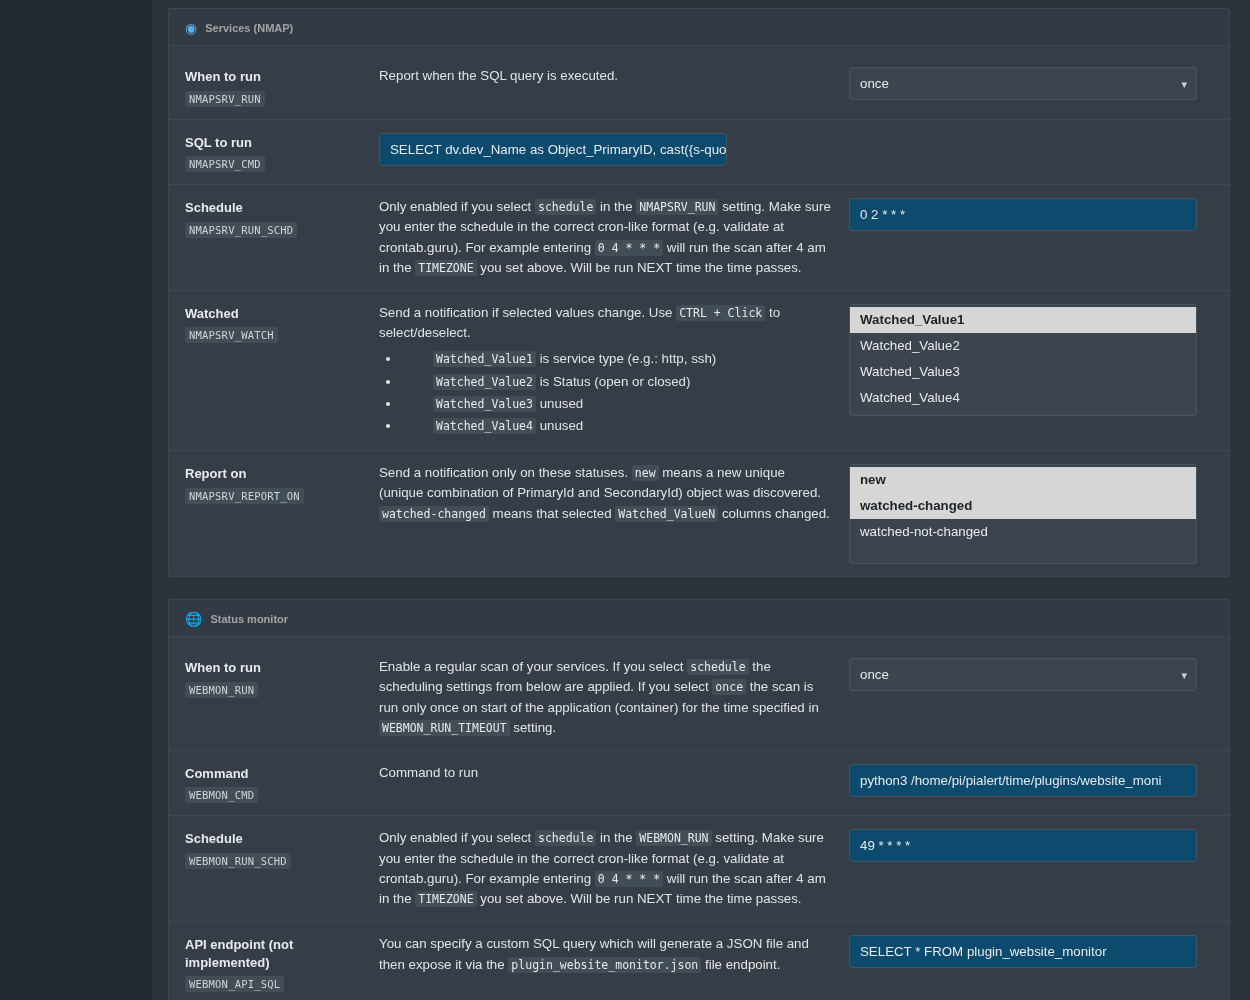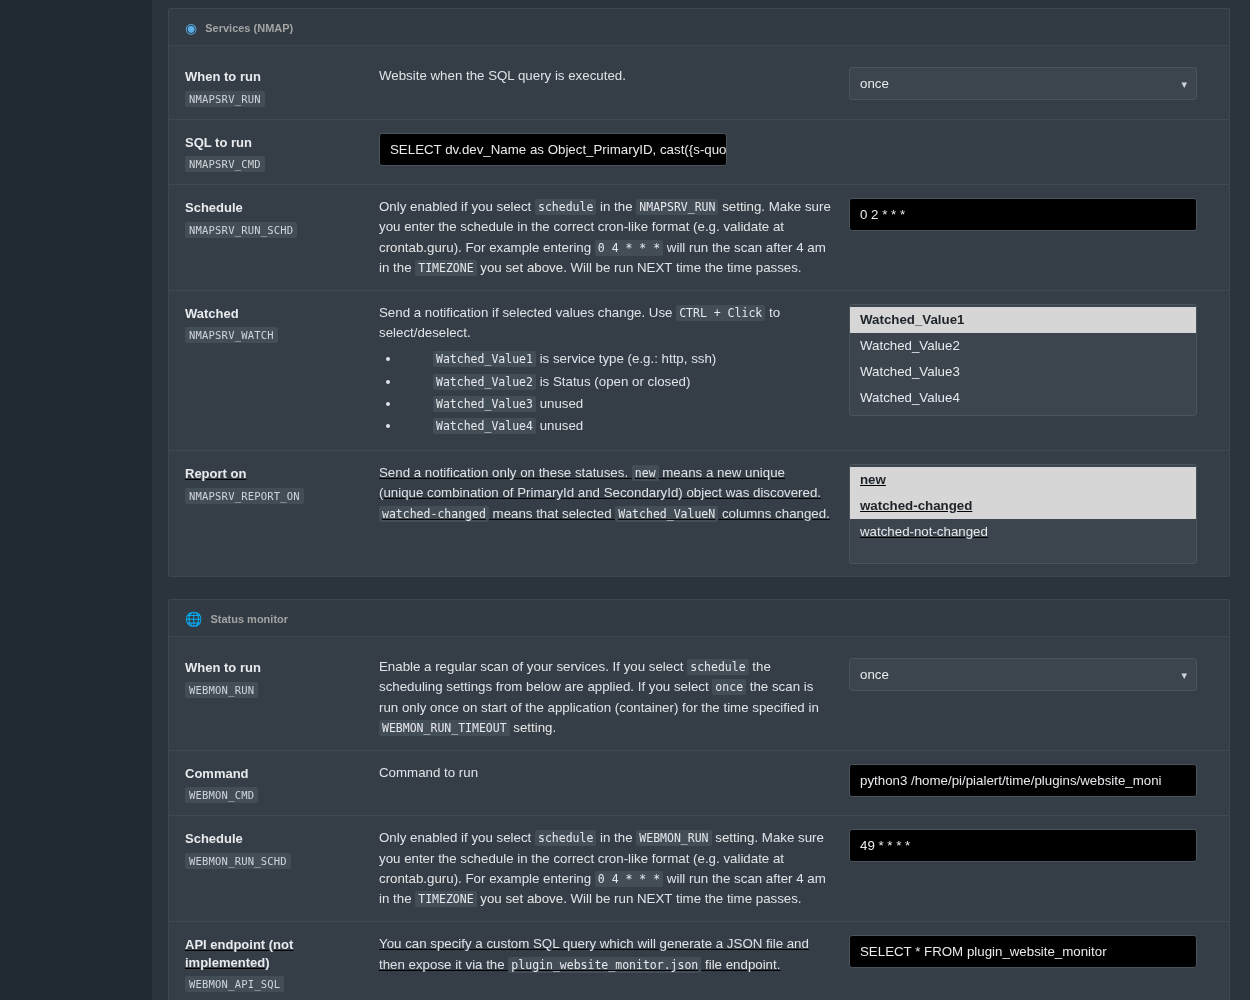--- a/index.html
+++ b/index.html
@@ -50,21 +50,21 @@
     font-size: 14px;
     line-height: 1;
     display: inline-block;
   }
   .row {
     display: flex;
     border-bottom: 1px solid #3f4951;
     padding: 12px 14px 12px 16px;
     align-items: flex-start;
   }
-  .row:last-child { border-bottom: none; text-decoration: underline; }
+  .row:last-child { border-bottom: none; }
   .col-label {
     width: 194px;
     flex: 0 0 194px;
     padding-right: 10px;
     padding-top: 2px;
   }
   .col-label .lbl {
     color: #e8eaed;
     font-size: 13px;
     font-weight: 700;
@@ -131,21 +131,21 @@
   .sel-wrap .chev {
     position: absolute;
     right: 10px; top: 50%;
     transform: translateY(-50%);
     color: #cfd4d8;
     font-size: 11px;
     pointer-events: none;
   }
   .txt {
     width: 100%;
-    background: #000000;
+    background: #0c4a6e;
     border: 1px solid #4a545d;
     color: #e8eaed;
     font-size: 13.3px;
     font-family: "Liberation Sans", sans-serif;
     padding: 8px 10px;
     border-radius: 3px;
     white-space: nowrap;
     overflow: hidden;
     text-overflow: clip;
   }
@@ -179,21 +179,21 @@
 <div class="content">
   <div id="sections-root">
       <div class="card">
         <div class="card-header">
           <span class="hdr-icon">◉</span>
           <span class="title">Services (NMAP)</span>
         </div>
         <div class="sp"></div>
         <div class="row">
           <div class="col-label"><span class="lbl">When to run</span><span class="key">NMAPSRV_RUN</span></div>
-          <div class="col-desc">Website when the SQL query is executed.</div>
+          <div class="col-desc">Report when the SQL query is executed.</div>
           <div class="col-field">
             <div class="sel-wrap">
               <div class="sel">once</div>
               <span class="chev">▾</span>
             </div>
           </div>
         </div>
         <div class="row">
           <div class="col-label"><span class="lbl">SQL to run</span><span class="key">NMAPSRV_CMD</span></div>
           <div class="col-field">

